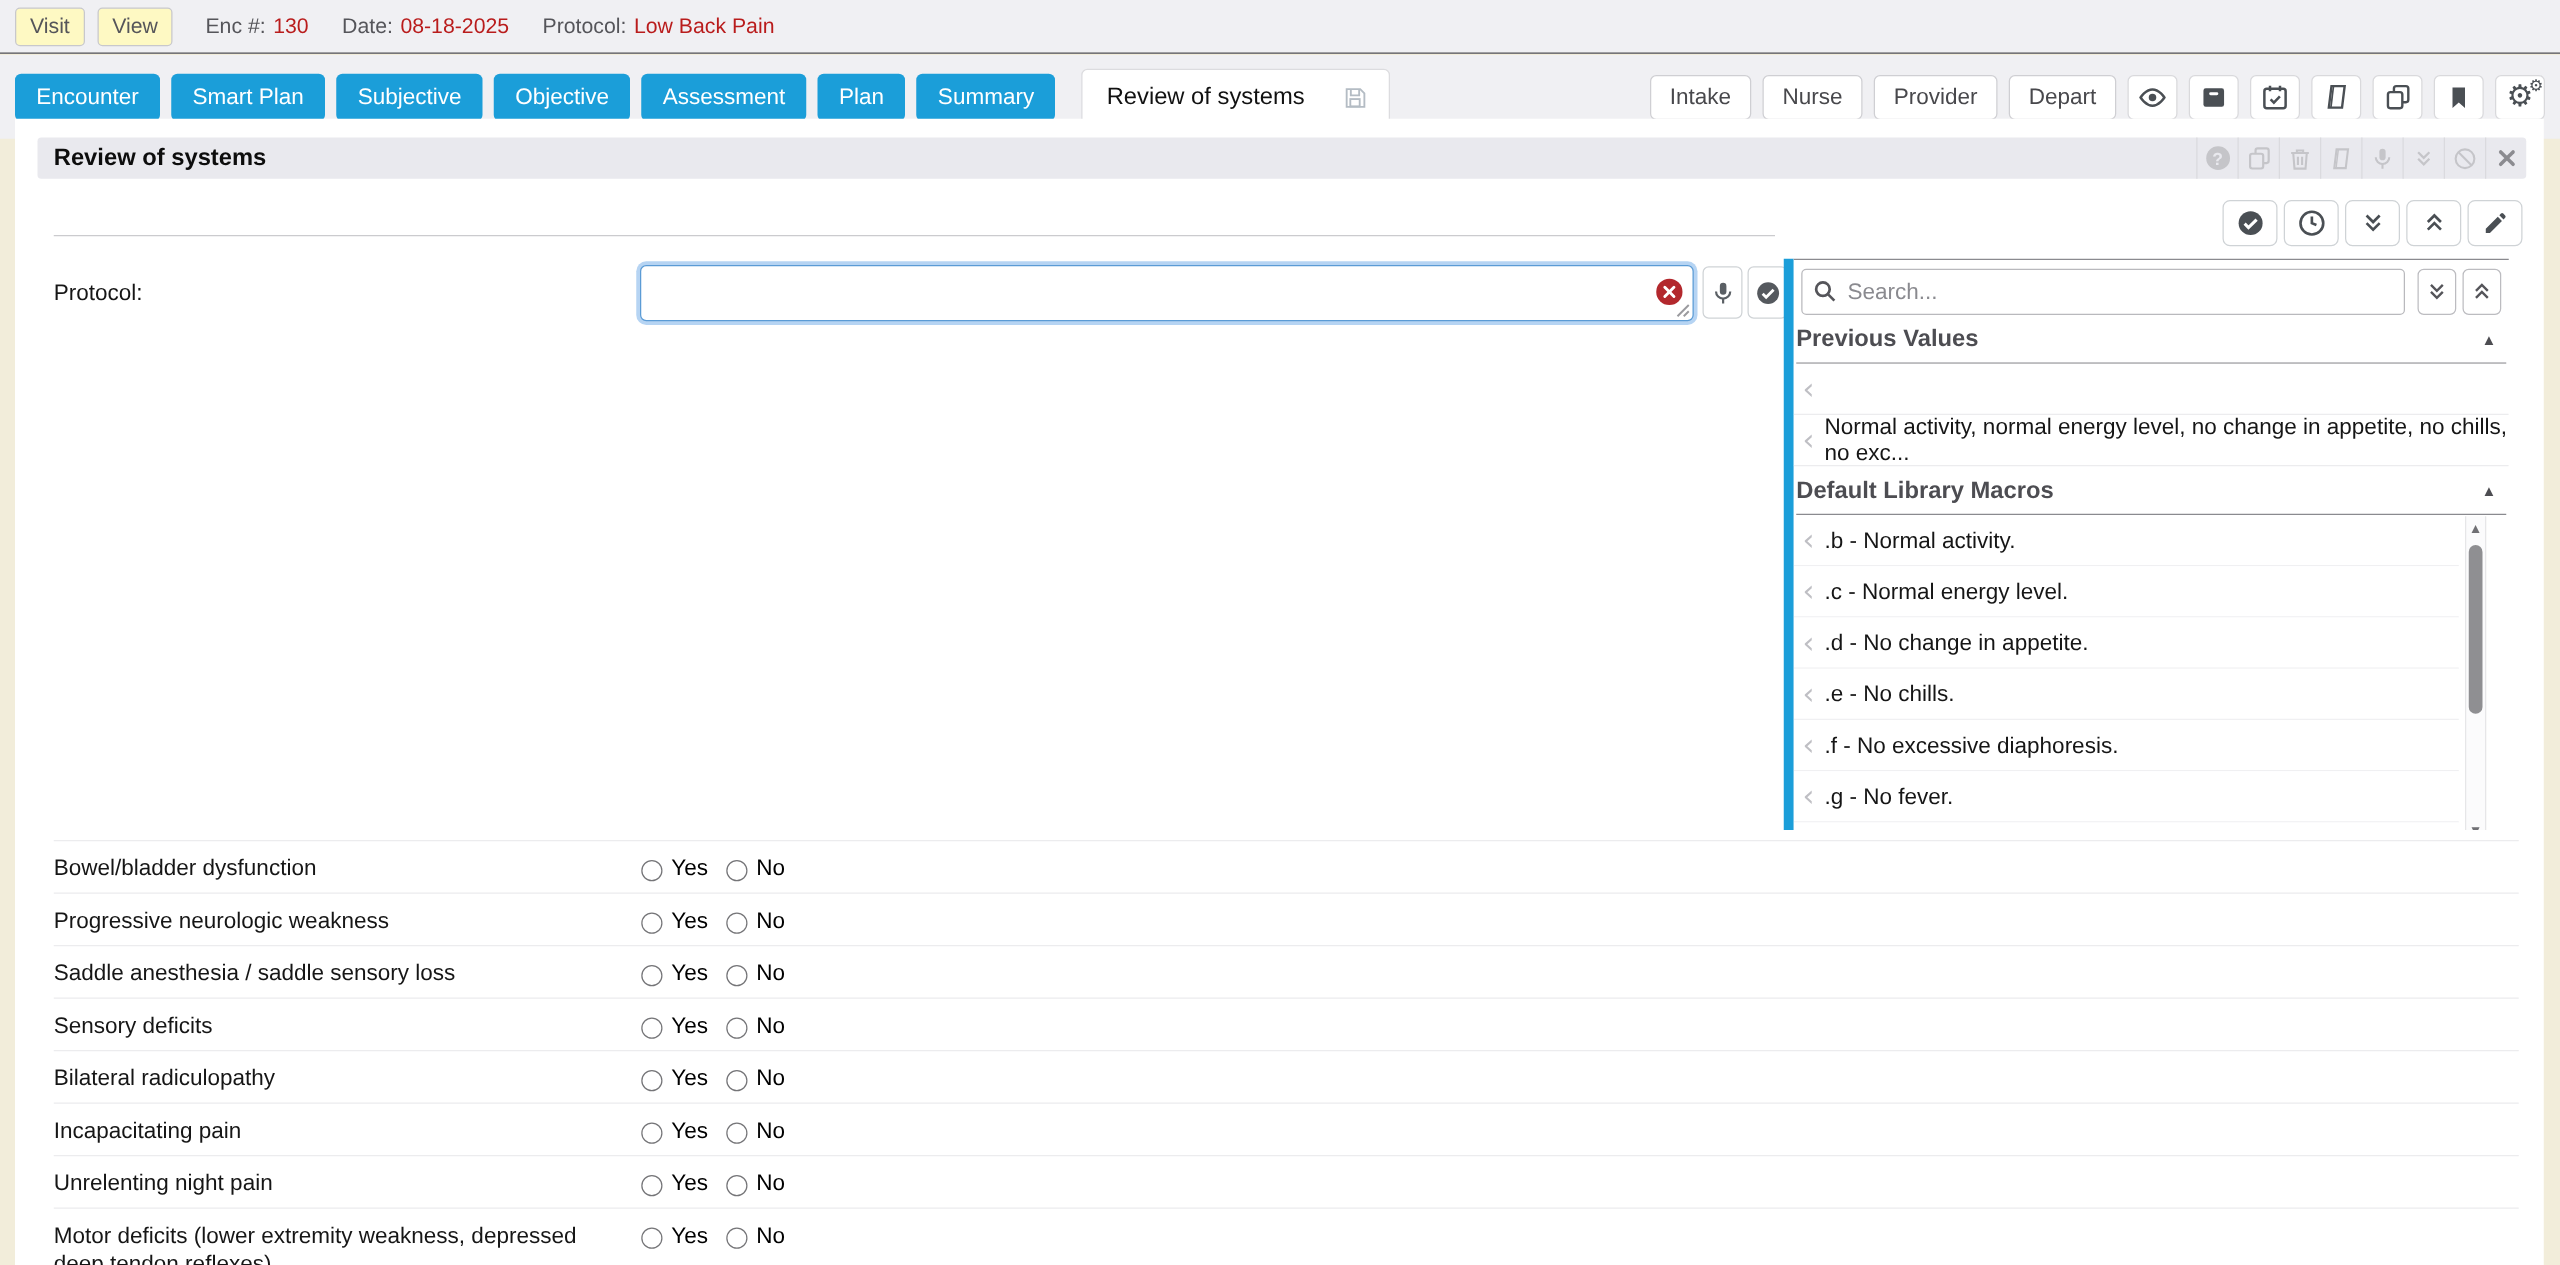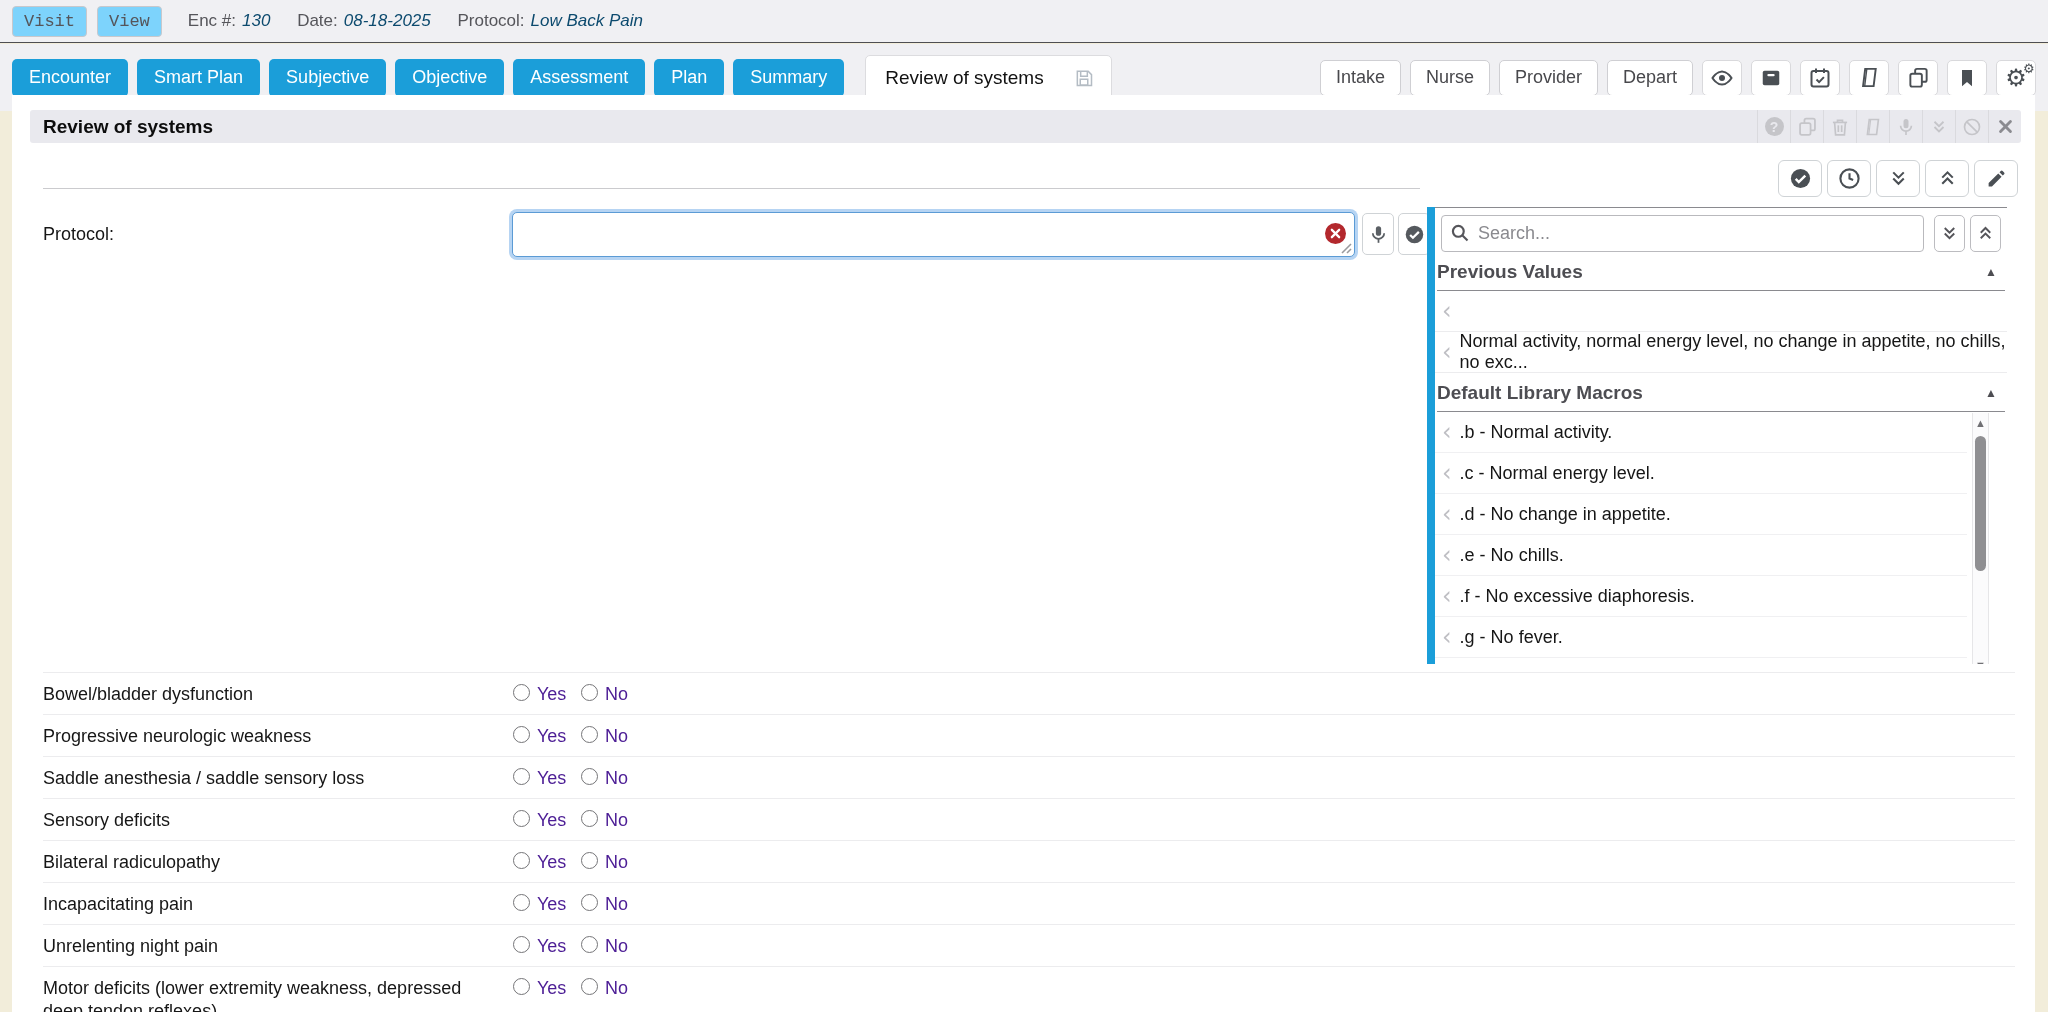--- a/index.html
+++ b/index.html
@@ -7,27 +7,27 @@
   .screen {
     position:relative; width:2048px; height:1012px; overflow:hidden;
     background:#f2edda; font-family:"Liberation Sans", sans-serif; color:#1a1a1a;
   }
   
   .topbar {
     position:absolute; top:0; left:0; right:0; height:43px; background:#f0f0f3;
     border-bottom:1px solid #4e4e52; display:flex; align-items:center; padding-left:12px;
   }
   .btn-light {
-    background:#7dd3fc; border:1px solid #c8c8cc; border-radius:4px; color:#55555a;
+    background:#fef9c3; border:1px solid #c8c8cc; border-radius:4px; color:#55555a;
     font-size:17px; height:31px; padding:12px 11px; margin-right:10px;
-    display:inline-flex; align-items:center; font-family:Liberation Mono, monospace;
+    display:inline-flex; align-items:center; font-family:Liberation Sans, sans-serif;
   }
   .info-group { margin-left:16px; font-size:17px; white-space:nowrap; }
   .info-label { color:#55555a; margin-right:6px; }
-  .info-value { color:#0c4a6e; margin-right:22px;font-style:italic; }
+  .info-value { color:#b91c1c; margin-right:22px; }
   
   .navbar {
     position:absolute; top:44px; left:0; right:0; height:67px; background:#f0f0f3;
     display:flex; align-items:center; padding:0 12px;
   }
   .btn-blue {
     background:#1b9ed9; color:#fff; border:none; border-radius:5px; height:38px;
     padding:0 17px; font-size:18px; margin-right:9px; font-family:inherit;
     display:inline-flex; align-items:center;
   }
@@ -127,21 +127,21 @@
   .sbar .up, .sbar .down { position:absolute; left:0; width:100%; text-align:center; font-size:11px; color:#707074; }
   .sbar .up { top:4px; } .sbar .down { bottom:4px; }
   .sthumb { position:absolute; left:2px; width:11px; top:23px; height:135px; background:#8f8f92; border-radius:6px; }
   
   .questions { position:absolute; left:31px; right:20px; top:577px; }
   .q-row {
     display:grid; grid-template-columns:470px 68px 1fr; align-items:start;
     border-top:1px solid #ececee; min-height:41px; padding:10px 0 8px 0;
   }
   .q-label { font-size:18px; line-height:23px; color:#161616; max-width:460px; }
-  .q-opt { display:flex; align-items:flex-start; gap:7px; font-size:18px; color:#4c1d95; padding-top:1px; }
+  .q-opt { display:flex; align-items:flex-end; gap:7px; font-size:18px; color:#000000; padding-top:1px; }
   .radio {
     width:17px; height:17px; border:1.5px solid #757578; border-radius:50%; background:#fff; flex:none;
   }
   svg { display:block; }
 </style>
 </head>
 <body>
 
 <div class="screen">
 

